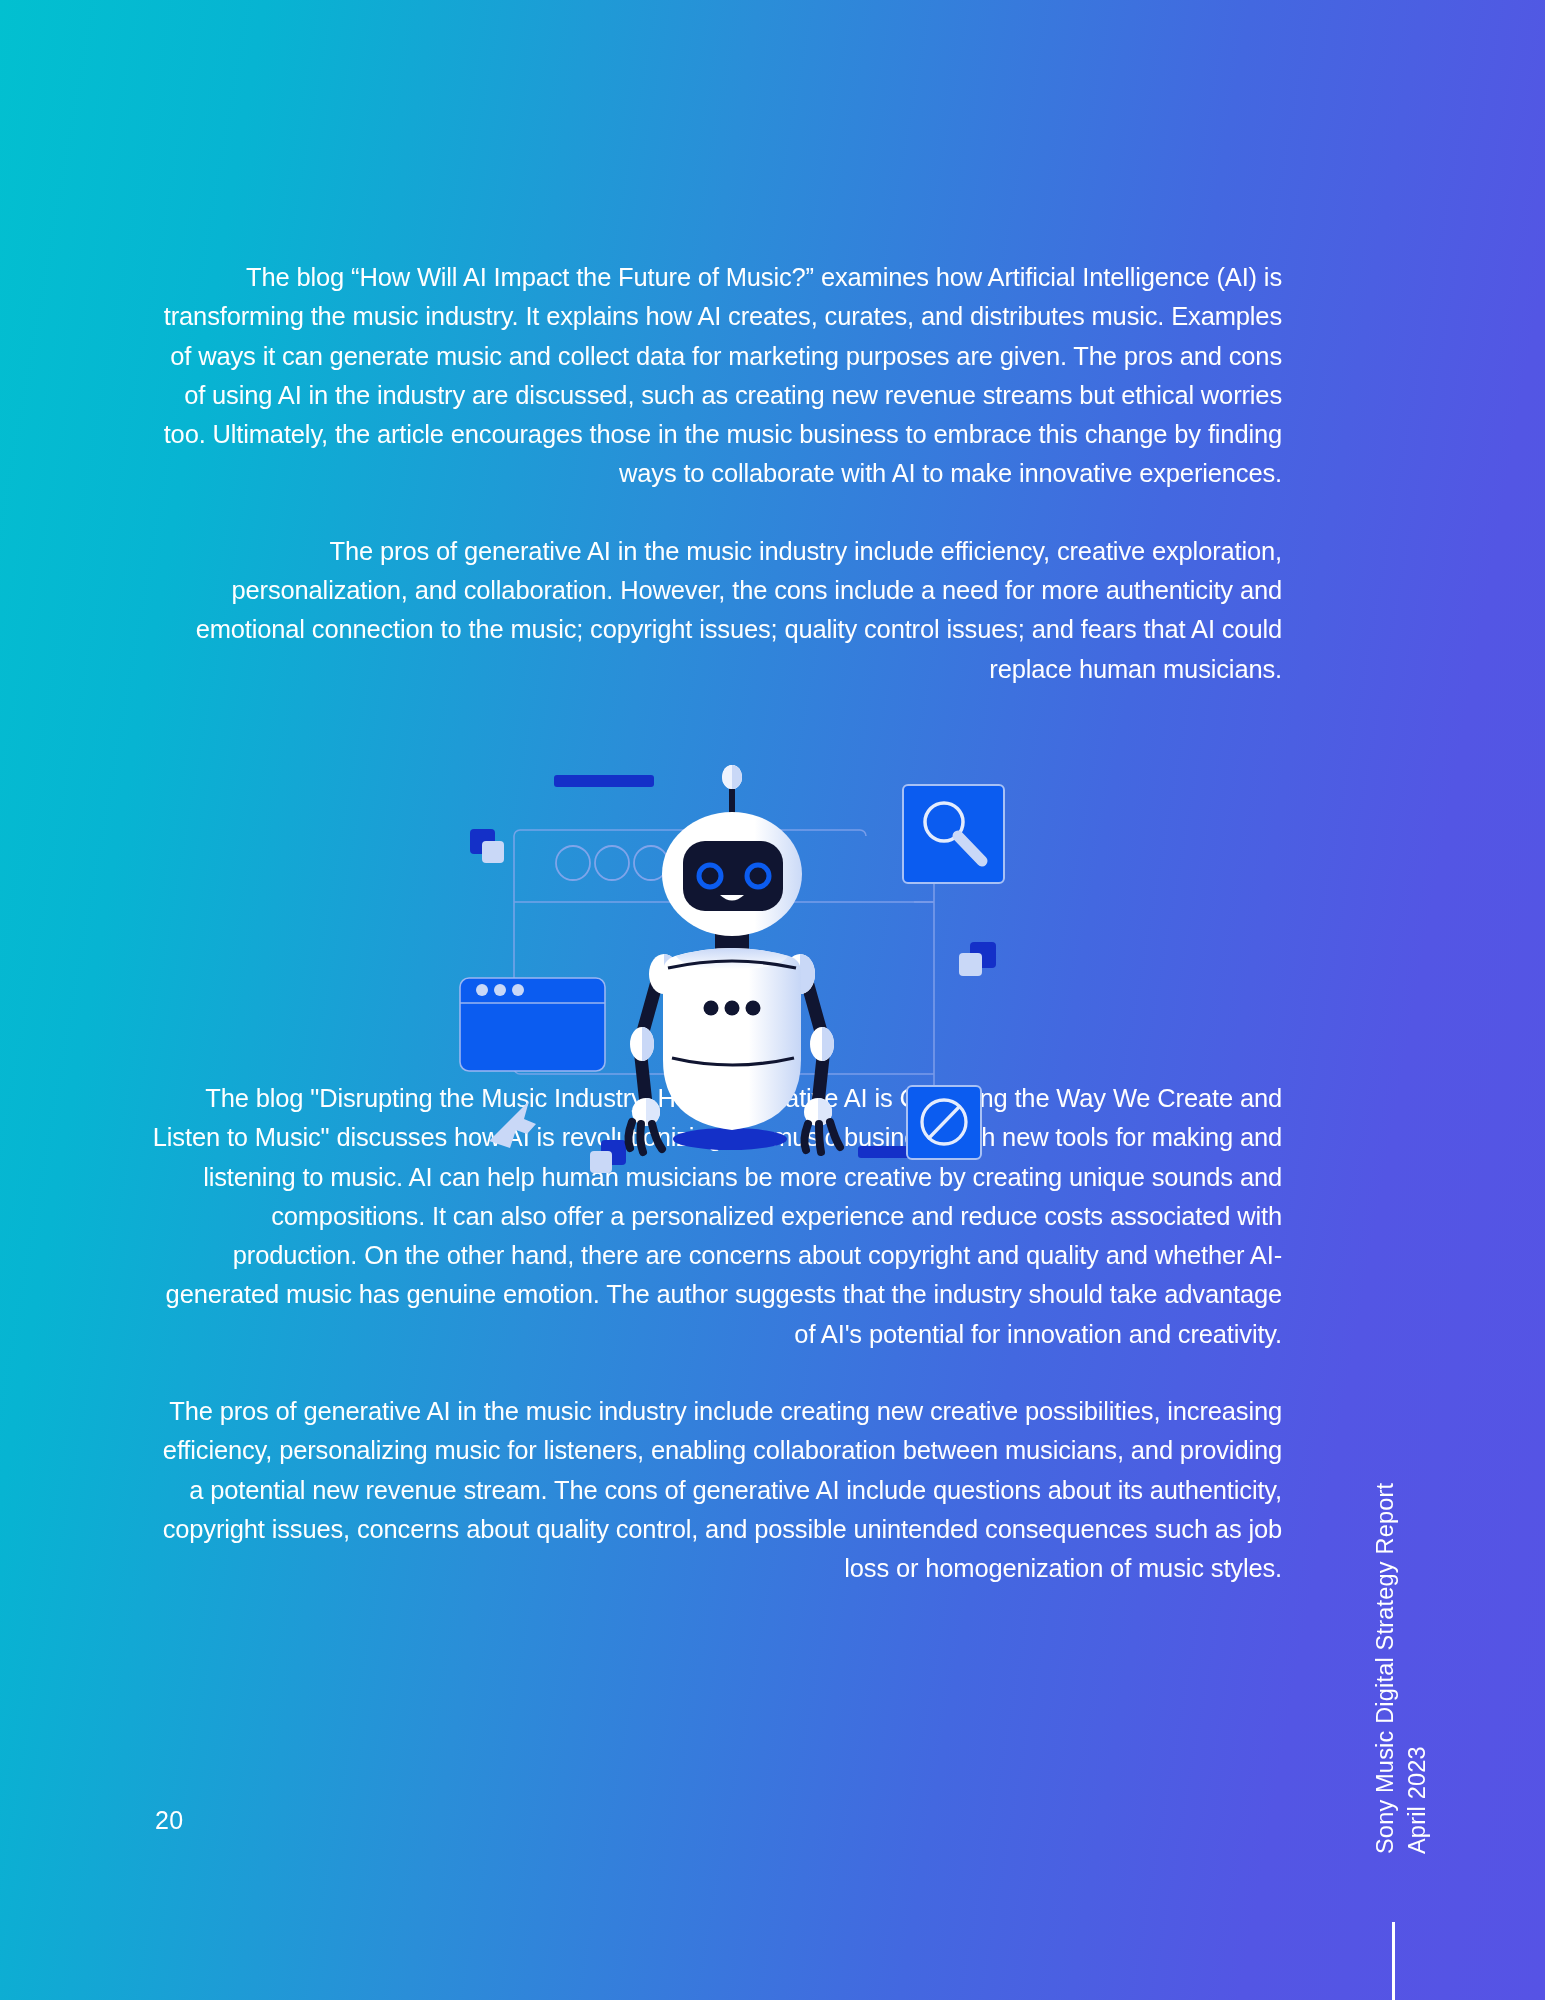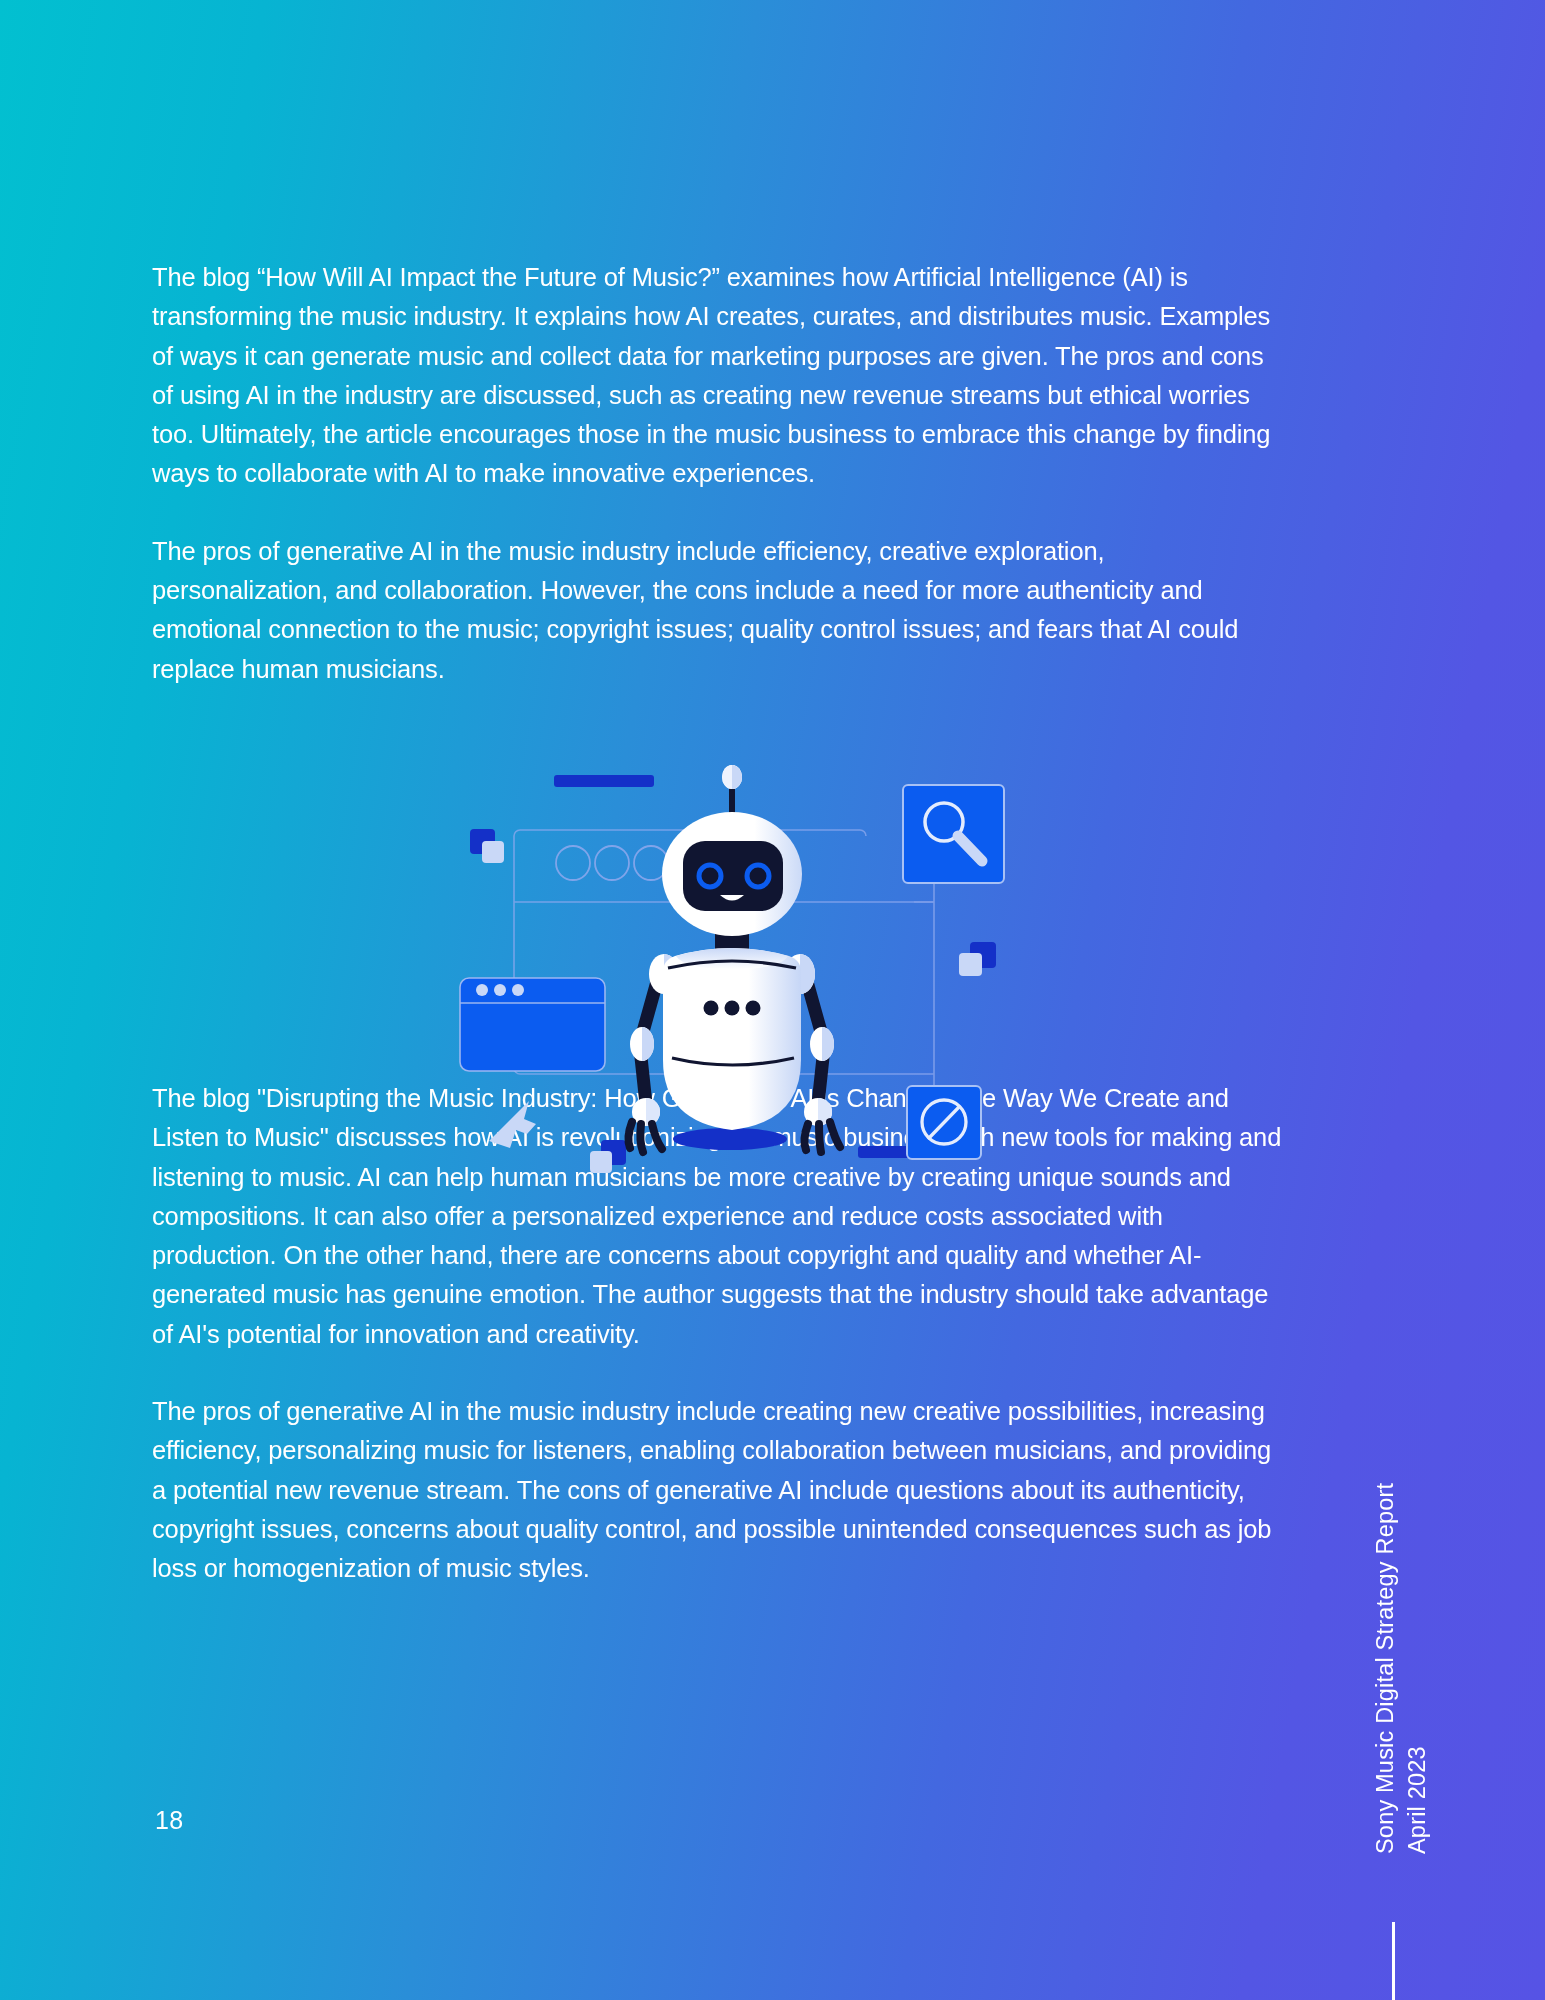--- a/index.html
+++ b/index.html
@@ -26,20 +26,21 @@
     width: 1130px;
   }
   .para {
     font-size: 25.5px;
     line-height: 39.3px;
     letter-spacing: -0.15px;
     color: #ffffff;
     margin: 0 0 38px 0;
     font-weight: 400;
     white-space: pre-wrap;
+    text-align: right;
   }
   .para:last-of-type { margin-bottom: 0; }
 
   
   #page-number {
     position: absolute;
     left: 155px;
     top: 1805px;
     font-size: 25px;
     line-height: 30px;
@@ -235,21 +236,21 @@
         <ellipse cx="292" cy="118" rx="70" ry="62" fill="url(#headGrad)"></ellipse>
 
         <rect x="243" y="85" width="100" height="70" rx="22" fill="#101531"></rect>
         <circle cx="270" cy="120" r="11" fill="none" stroke="#0b5cf0" stroke-width="5"></circle>
         <circle cx="318" cy="120" r="11" fill="none" stroke="#0b5cf0" stroke-width="5"></circle>
         <path d="M280 139 q12 11 24 0 z" fill="#ffffff"></path>
       </g>
     </svg>
   </div>
 
-  <div id="page-number">18</div>
+  <div id="page-number">20</div>
 
   <div id="vert-footer">
     <span class="vtext line1">Sony Music Digital Strategy Report</span>
     <span class="vtext line2">April 2023</span>
   </div>
   <div id="footer-rule"></div>
 
 </div>
 
 </body></html>

